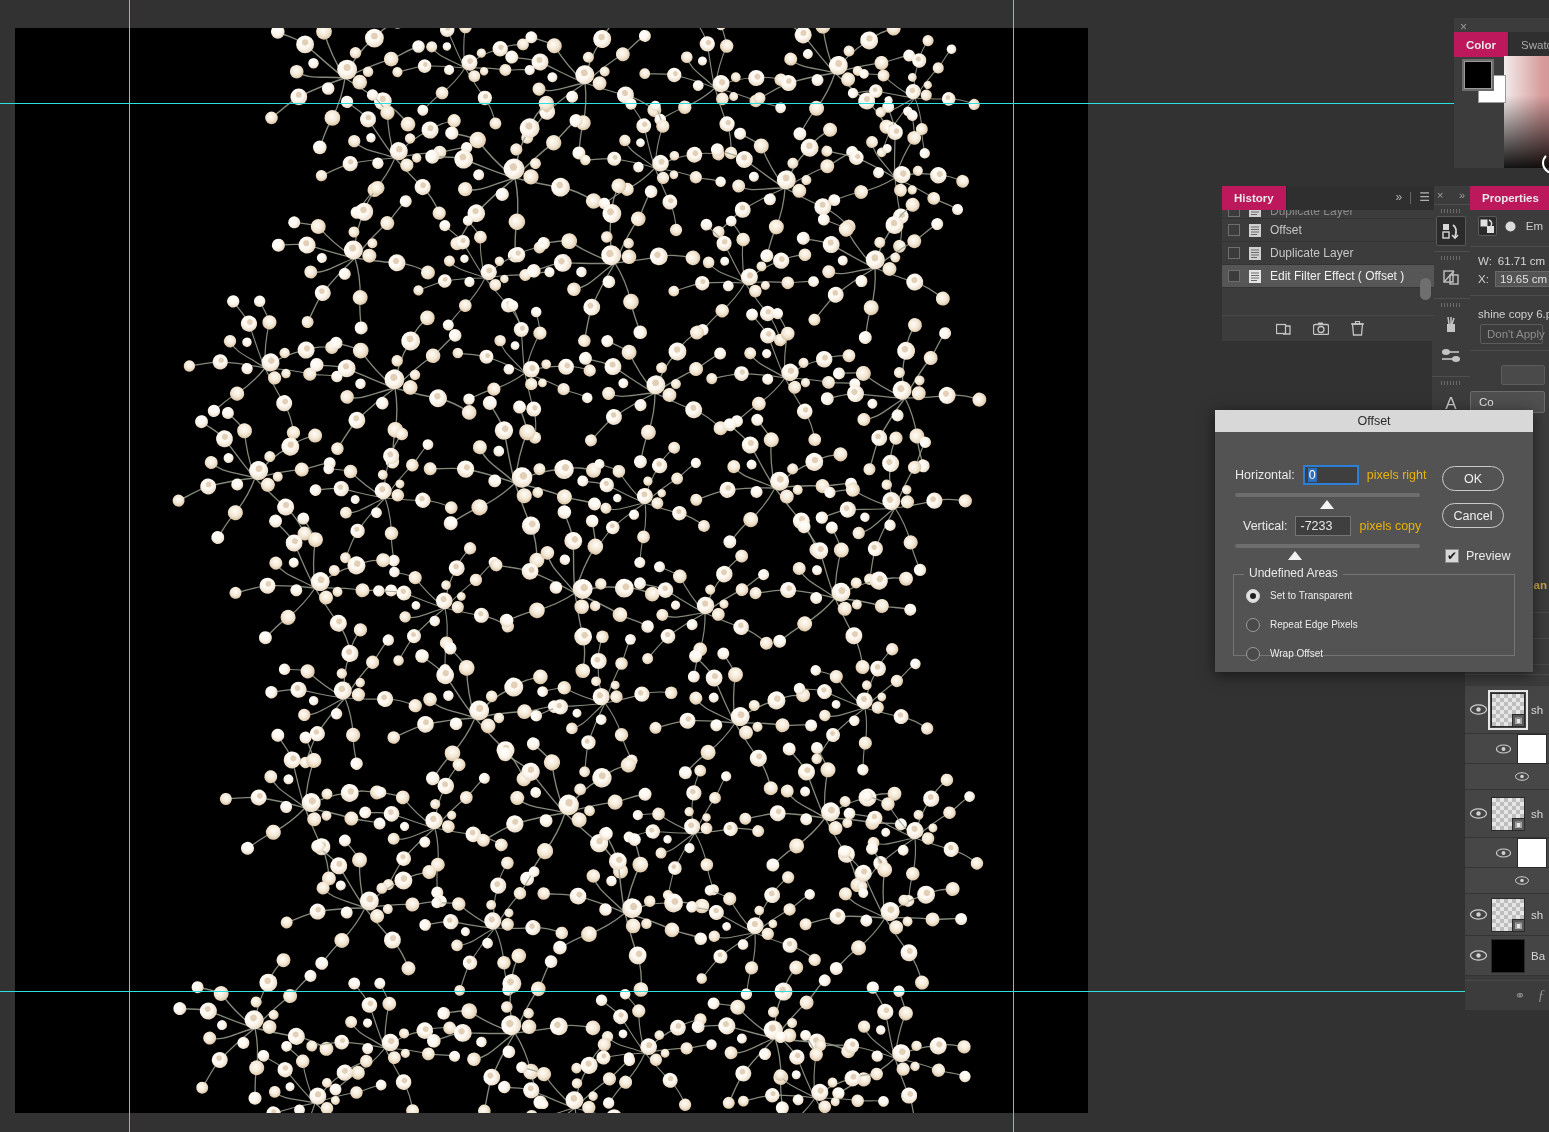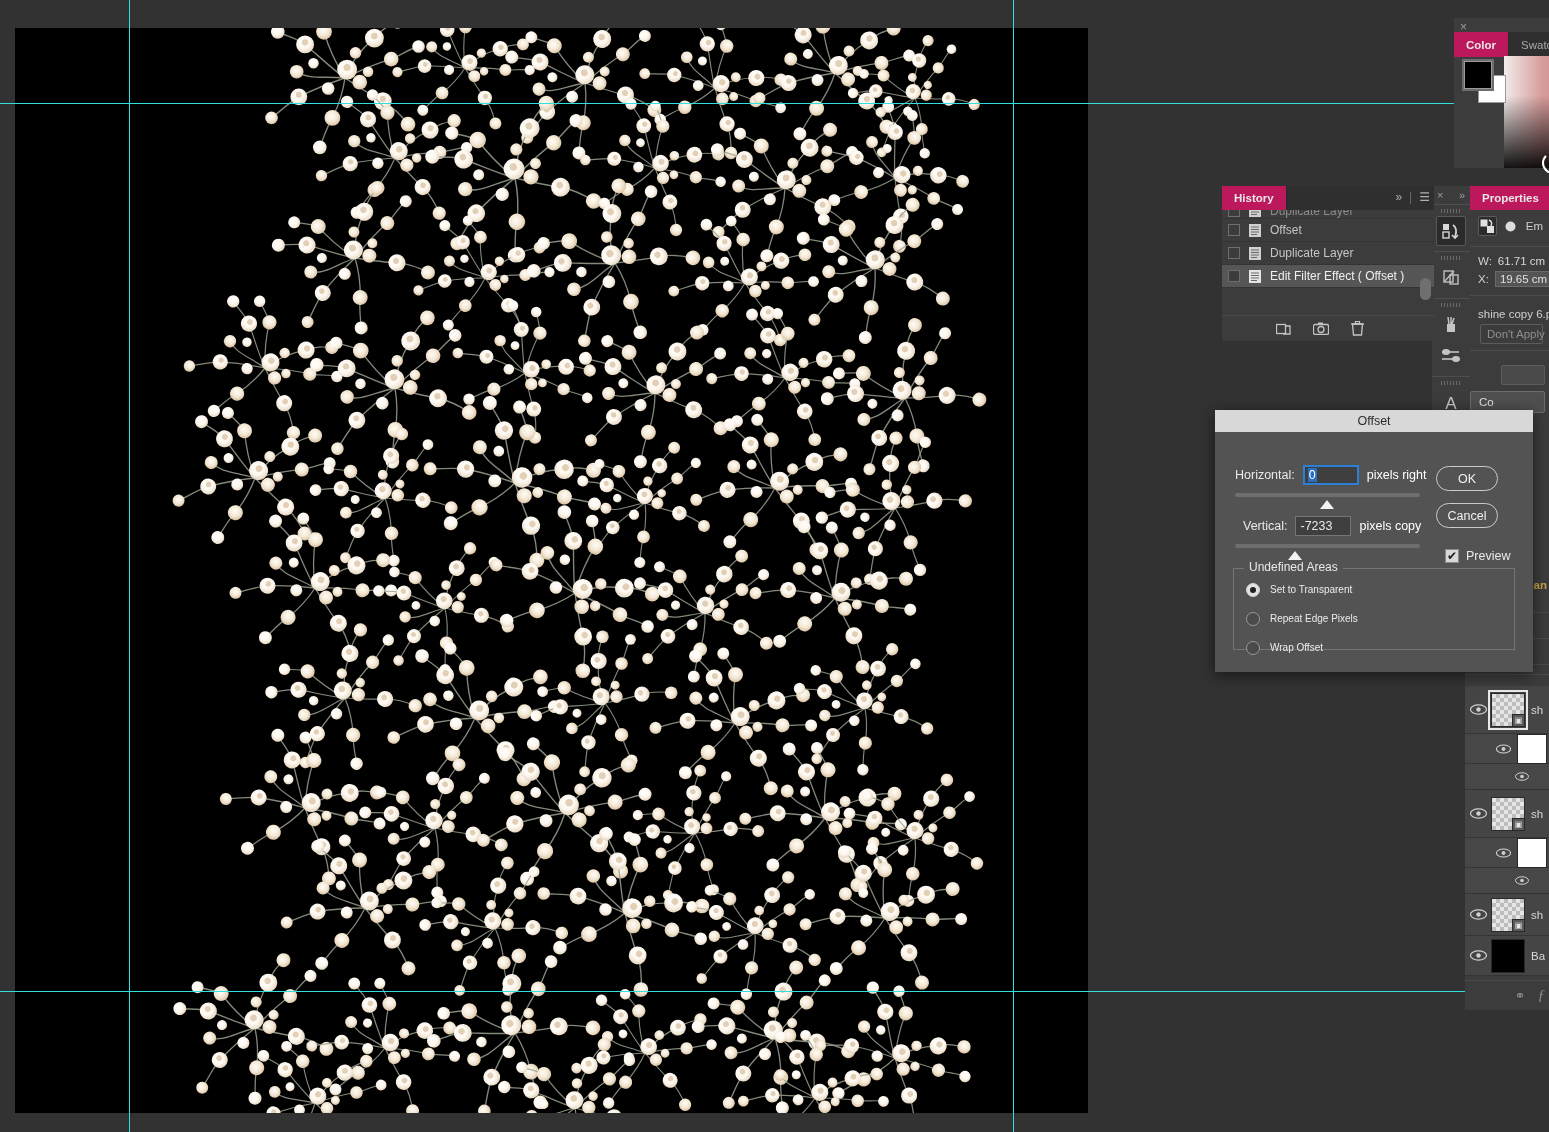--- a/index.html
+++ b/index.html
@@ -228,49 +228,49 @@
   #row-v { left: 28px; top: 84px; }
   .of-label { color: #e9e9e9; font-size: 12.5px; }
   .of-input {
     width: 56px; height: 20px; margin: 0 8px; padding: 0 4px;
     background: #3f3f3f; color: #e8e8e8; font-size: 12.5px;
     border: 1px solid #757575; display: flex; align-items: center;
     font-family: "Liberation Sans", sans-serif;
   }
   .of-input.focused { border: 2px solid #2d7fd6; padding: 0 3px; }
   .of-input .sel { background: #2d6fbf; color: #fff; padding: 0 1px; }
-  .of-suffix { color: #ffffff; font-size: 12.5px; }
+  .of-suffix { color: #eab308; font-size: 12.5px; }
   .of-slider { position: absolute; height: 4px; background: #6e6e6e; border-radius: 2px; }
   #slider-h { left: 20px; top: 61px; width: 185px; }
   #slider-v { left: 20px; top: 112px; width: 185px; }
   .of-marker {
     position: absolute; width: 0; height: 0;
     border-left: 7px solid transparent; border-right: 7px solid transparent;
     border-bottom: 9px solid #f2f2f2;
   }
   #marker-h { left: 105px; top: 68px; }
   #marker-v { left: 73px; top: 119px; }
   #ok-btn, #cancel-btn {
-    position: absolute; left: 221px; width: 62px; height: 25px;
+    position: absolute; left: 227px; width: 62px; height: 25px;
     border: 1px solid #c9c9c9; border-radius: 13px;
     display: flex; align-items: center; justify-content: center;
     color: #f0f0f0; font-size: 12.5px; background: transparent;
   }
   #ok-btn { top: 34px; }
   #cancel-btn { top: 71px; }
   #preview-row {
     position: absolute; left: 230px; top: 117px; display: flex; align-items: center; gap: 7px;
   }
   #preview-box {
     width: 14px; height: 14px; background: #d8d8d8; border: 1px solid #8a8a8a;
     display: flex; align-items: center; justify-content: center;
     color: #1d1d1d; font-size: 12px; line-height: 1;
   }
   #undefined-group {
-    position: absolute; left: 18px; top: 136px; width: 282px; height: 82px;
+    position: absolute; left: 18px; top: 142px; width: 282px; height: 82px;
     border: 1px solid #757575;
   }
   #undefined-legend {
     position: absolute; left: 10px; top: -9px; background: #535353;
     padding: 0 5px; font-size: 12px; color: #e9e9e9;
   }
   .radio-row { display: flex; align-items: center; gap: 10px; padding: 0 0 0 12px; height: 29px; }
   .radio {
     width: 14px; height: 14px; border-radius: 50%; border: 1px solid #9a9a9a;
     background: #4a4a4a; flex: 0 0 auto; display: flex; align-items: center; justify-content: center;

